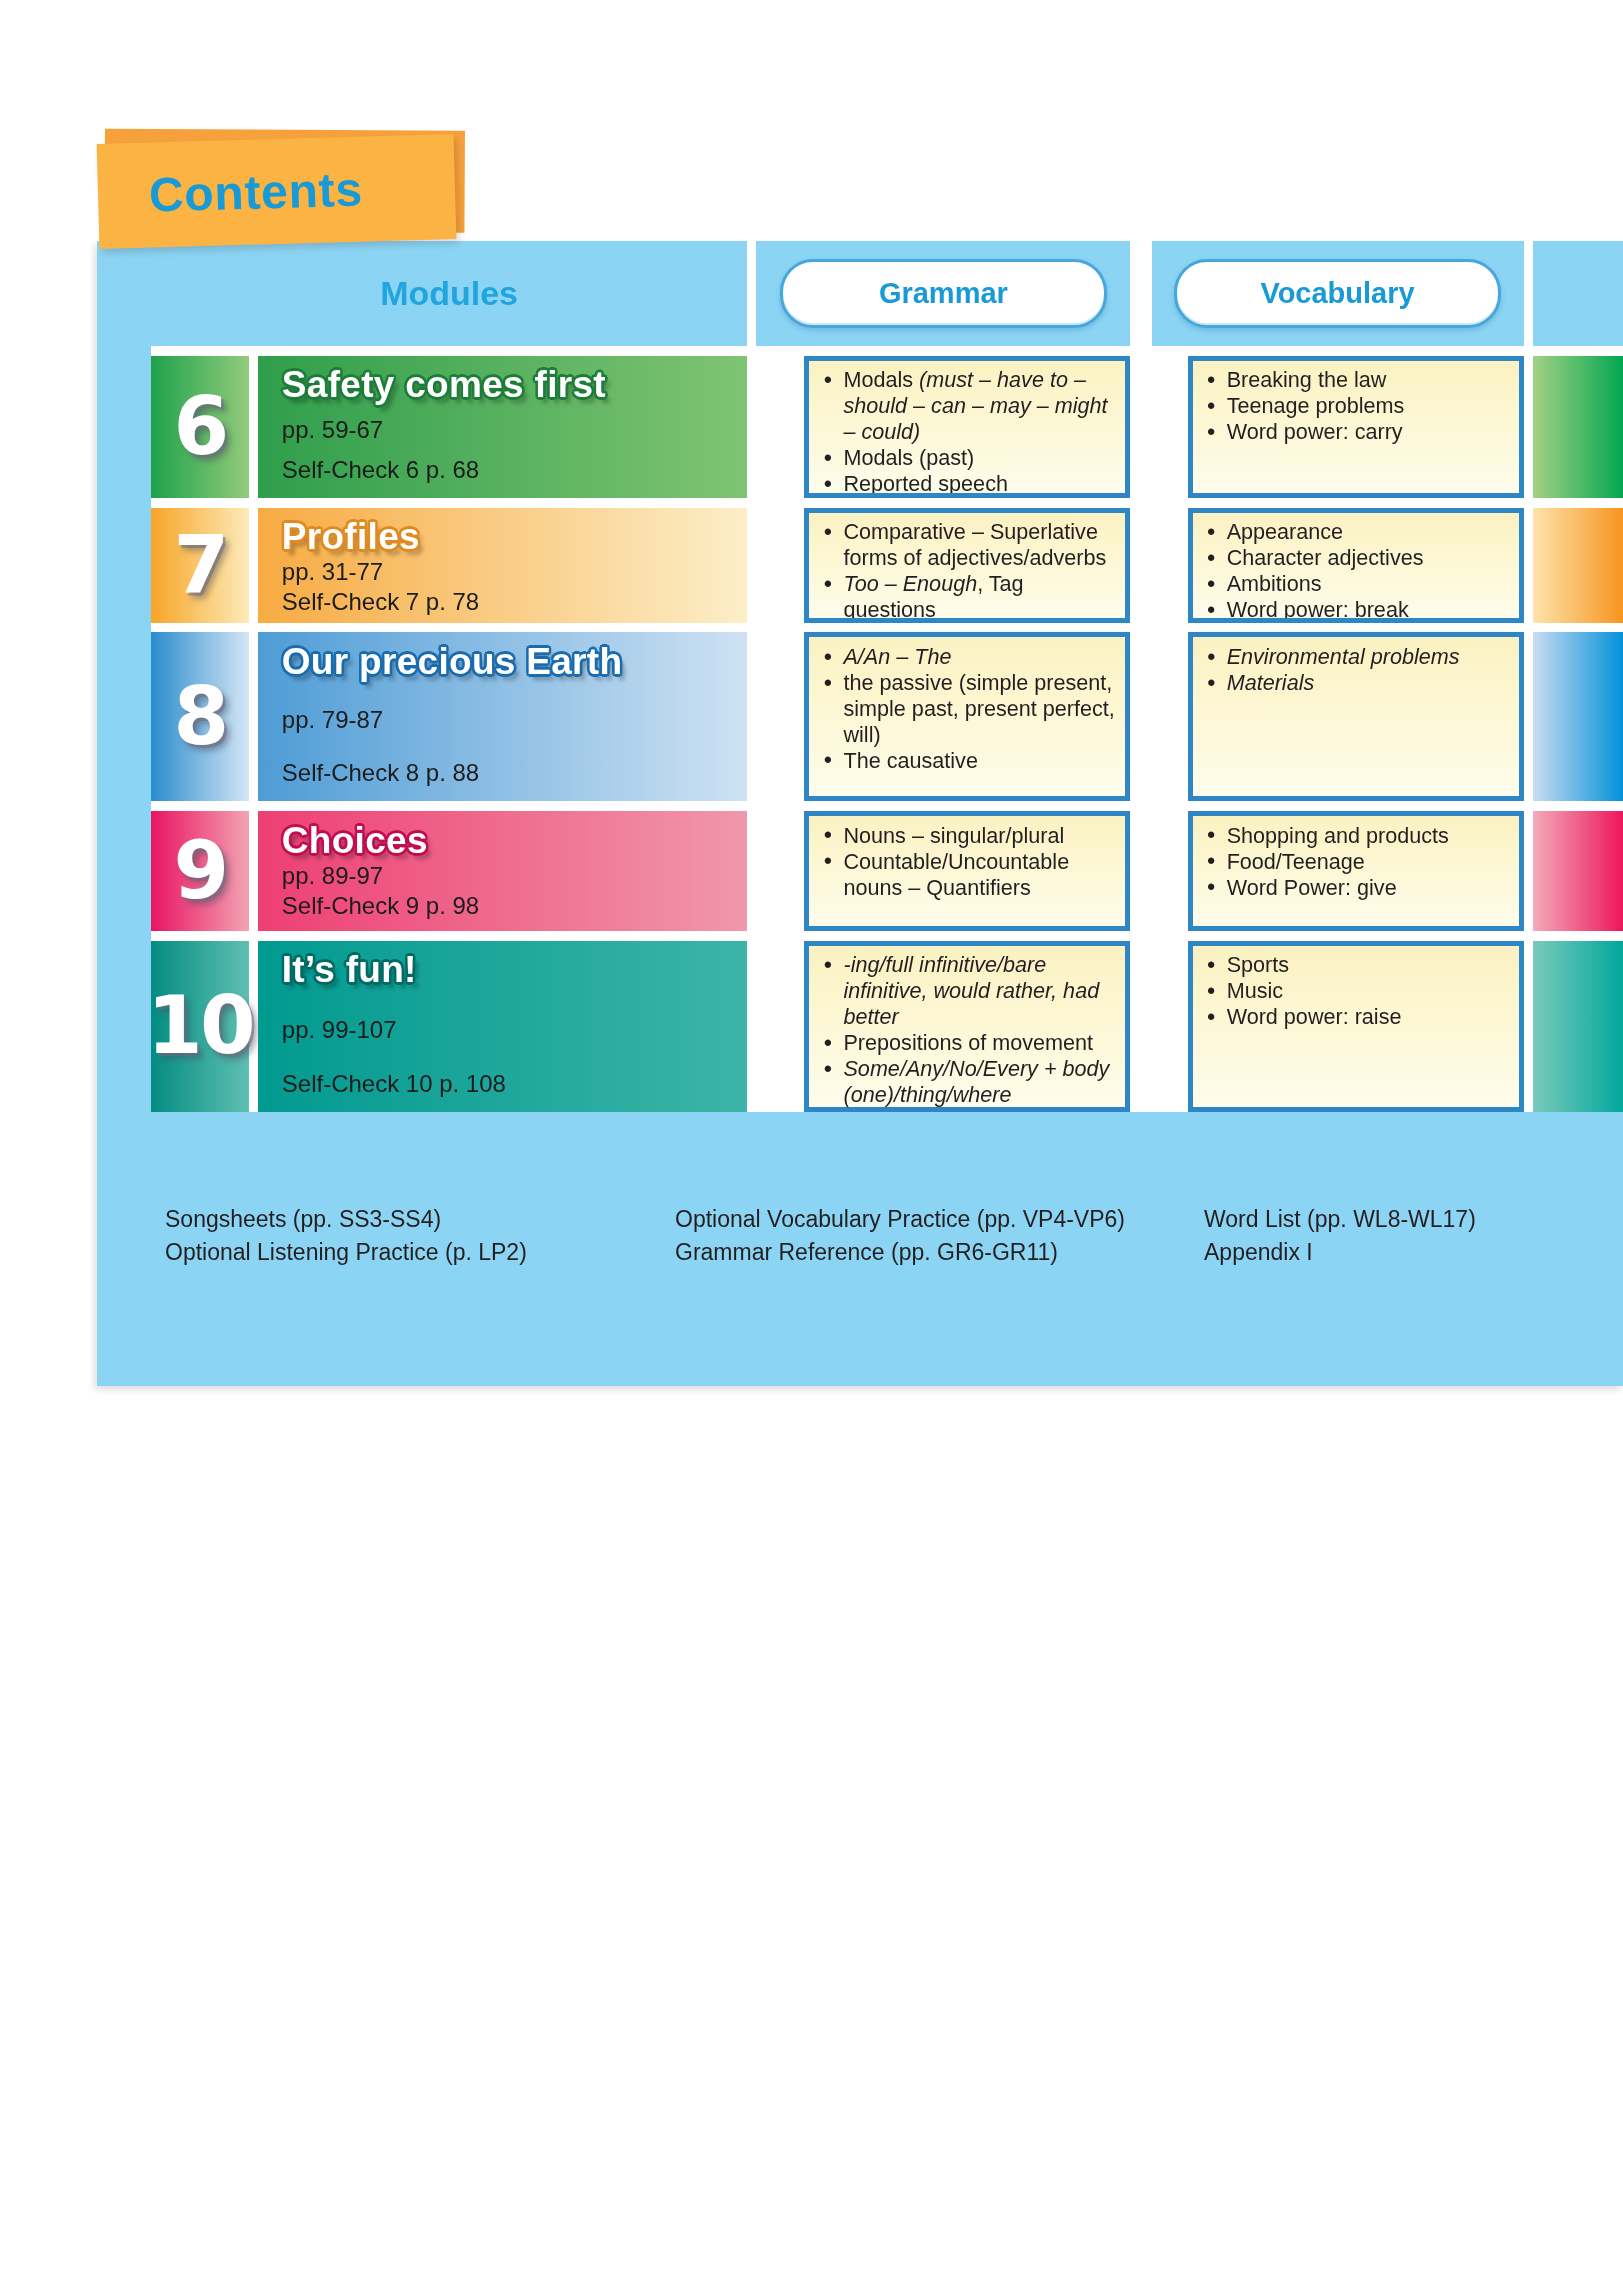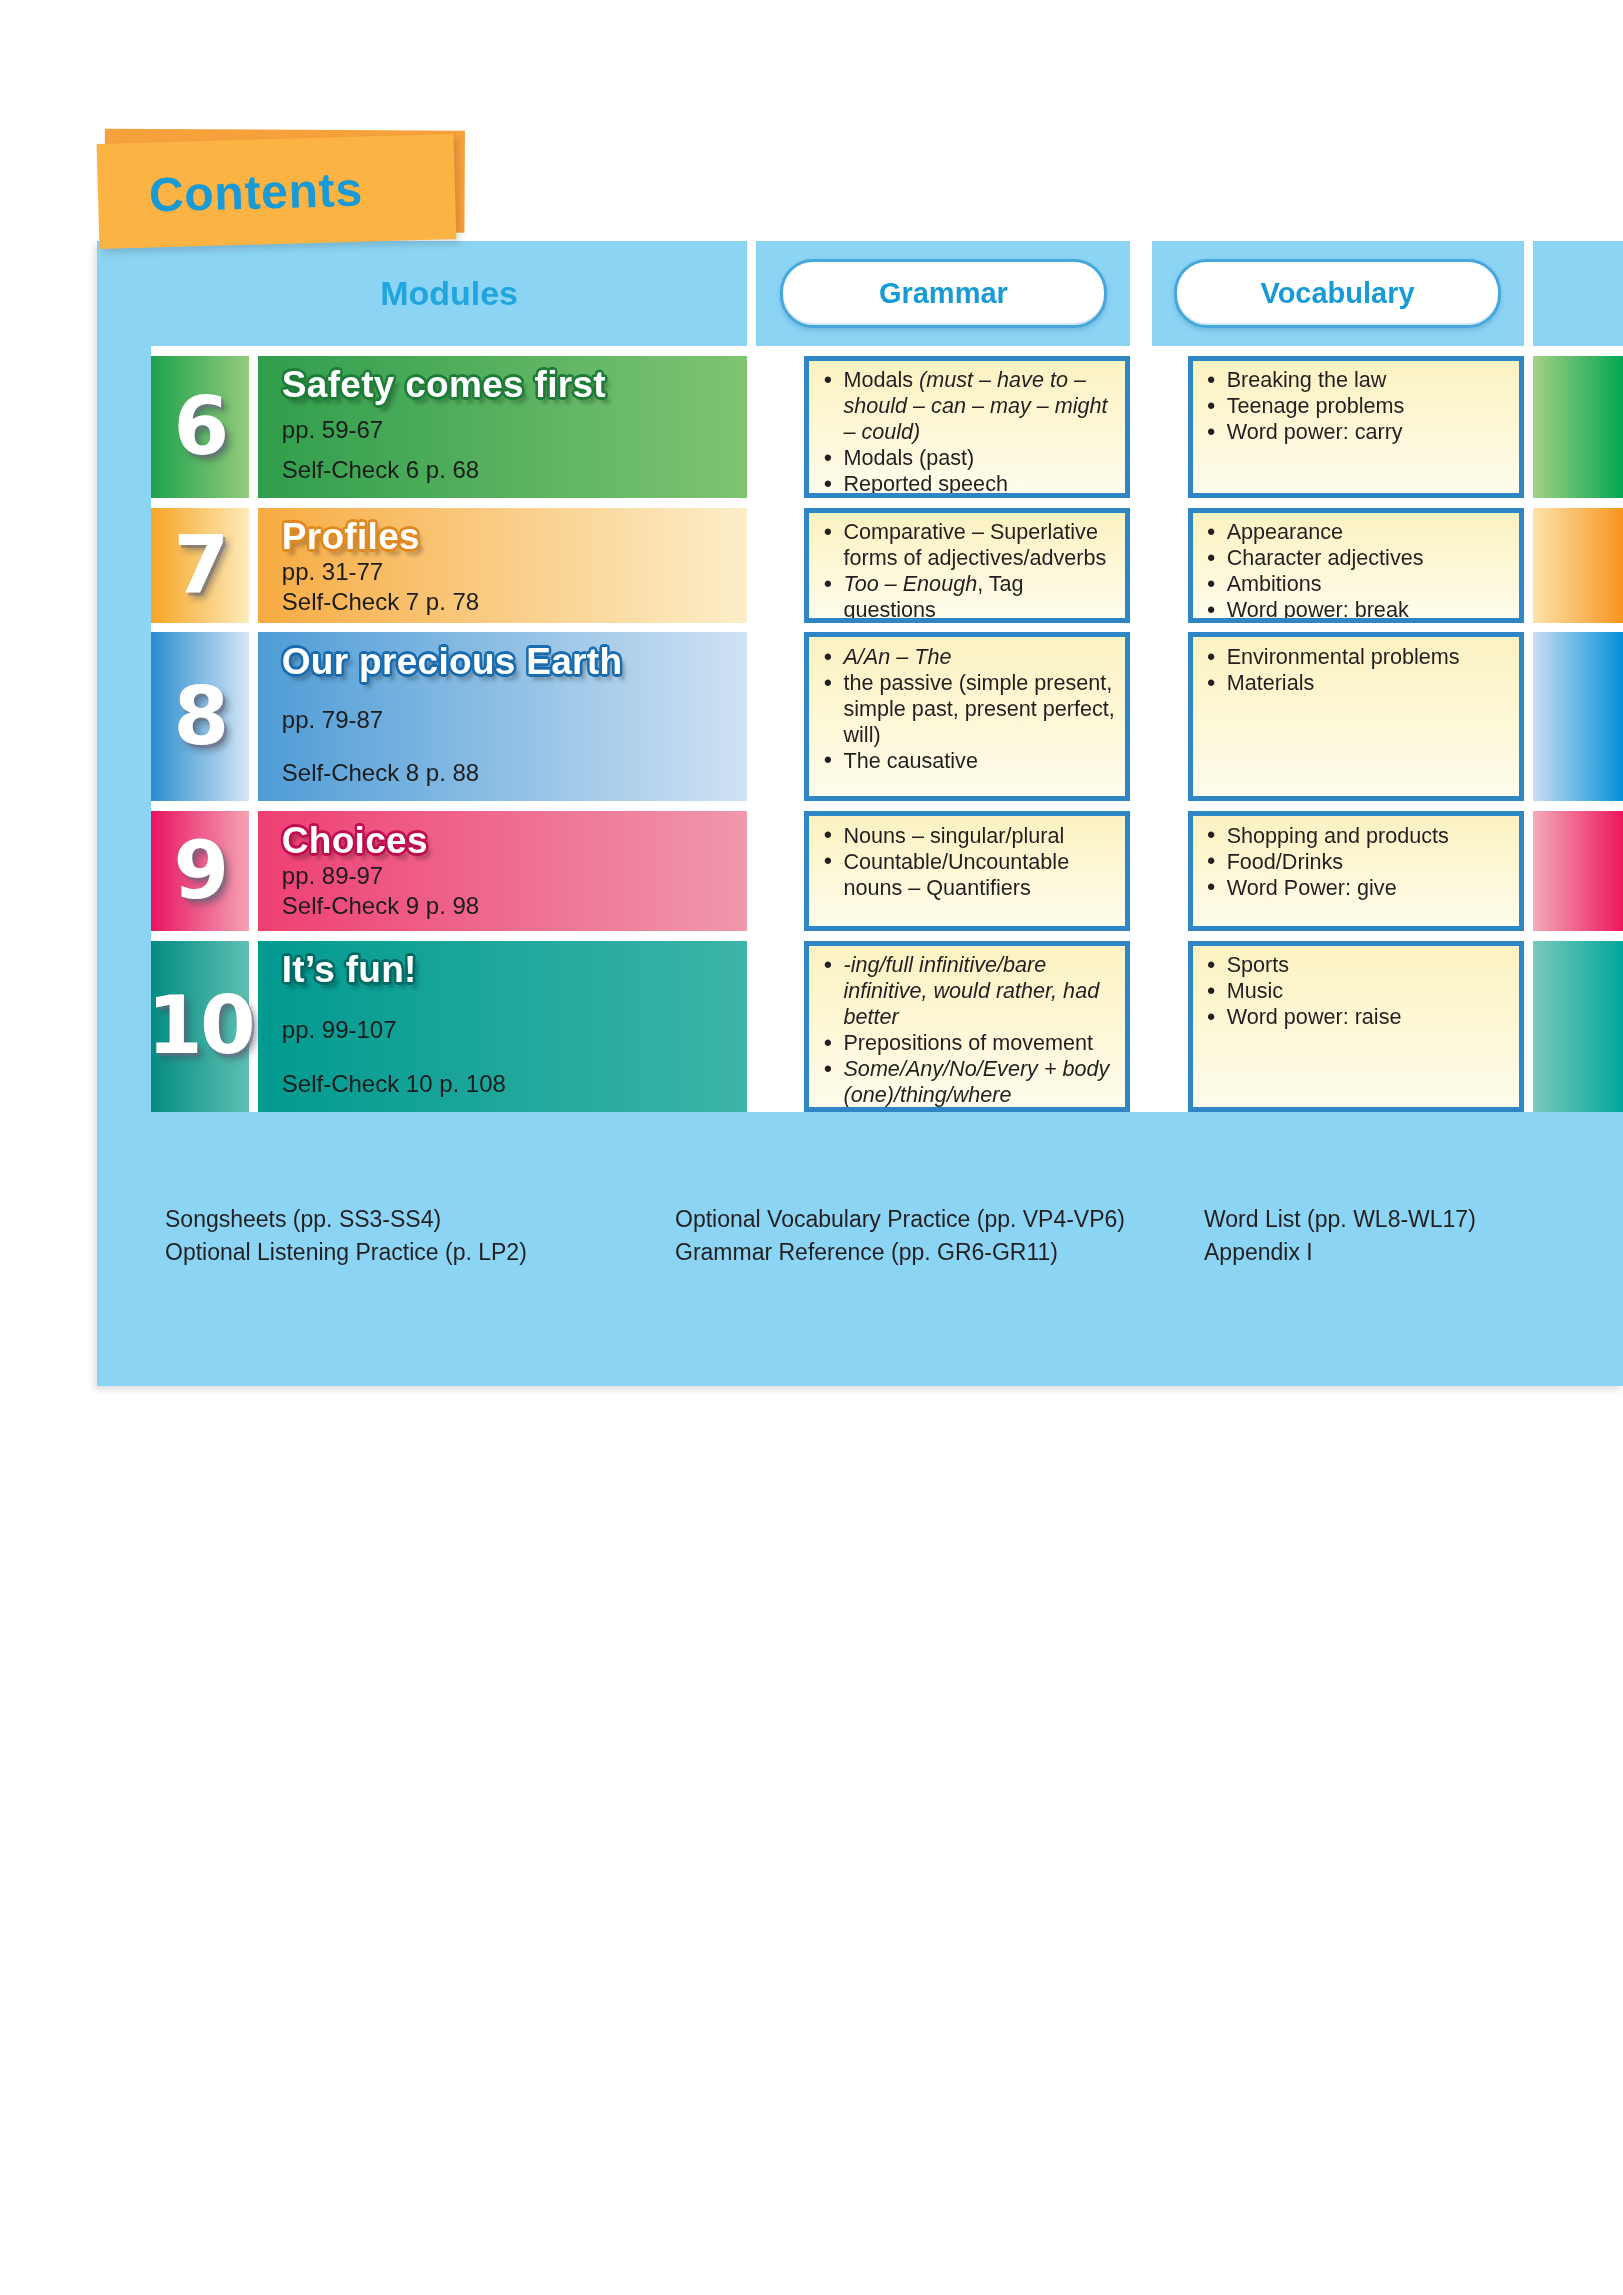--- a/index.html
+++ b/index.html
@@ -168,21 +168,21 @@
       <div class="mod-pages">pp. 79-87</div>
       <div class="mod-check">Self-Check 8 p. 88</div>
     </div>
     <div class="cell body-cell" style="grid-area: 4 / 3;">
       <ul>
         <li><span class="it">A/An – The</span></li>
         <li><span>the passive (simple present, simple past, present perfect, will)</span></li>
         <li><span>The causative</span></li>
       </ul>
     </div>
-    <div class="cell body-cell" style="grid-area: 4 / 4;">
+    <div class="cell body-cell" style="grid-area: 4 / 4; font-style: italic;">
       <ul>
         <li><span>Environmental problems</span></li>
         <li><span>Materials</span></li>
       </ul>
     </div>
     <div class="cell strip-cell" style="grid-area: 4 / 5; background: linear-gradient(90deg, rgb(201, 220, 242), rgb(0, 144, 216));"></div>
     <div class="cell num-cell" style="grid-area: 5 / 1; background: linear-gradient(90deg, rgb(233, 20, 98), rgb(243, 163, 179));">
       <span class="num">9</span>
     </div>
     <div class="cell title-cell" style="grid-area: 5 / 2; background: linear-gradient(90deg, rgb(238, 63, 114), rgb(240, 152, 171));">
@@ -192,21 +192,21 @@
     </div>
     <div class="cell body-cell" style="grid-area: 5 / 3;">
       <ul>
         <li><span>Nouns – singular/plural</span></li>
         <li><span>Countable/Uncountable nouns – Quantifiers</span></li>
       </ul>
     </div>
     <div class="cell body-cell" style="grid-area: 5 / 4;">
       <ul>
         <li><span>Shopping and products</span></li>
-        <li><span>Food/Drinks</span></li>
+        <li><span>Food/Teenage</span></li>
         <li><span>Word Power: give</span></li>
       </ul>
     </div>
     <div class="cell strip-cell" style="grid-area: 5 / 5; background: linear-gradient(90deg, rgb(243, 171, 186), rgb(237, 20, 91));"></div>
     <div class="cell num-cell" style="grid-area: 6 / 1; background: linear-gradient(90deg, rgb(4, 140, 130), rgb(95, 192, 178));">
       <span class="num">10</span>
     </div>
     <div class="cell title-cell" style="grid-area: 6 / 2; background: linear-gradient(90deg, rgb(1, 154, 144), rgb(60, 180, 167));">
       <h2 class="mod-title" style="--o: #006b64;">It’s fun!</h2>
       <div class="mod-pages">pp. 99-107</div>

